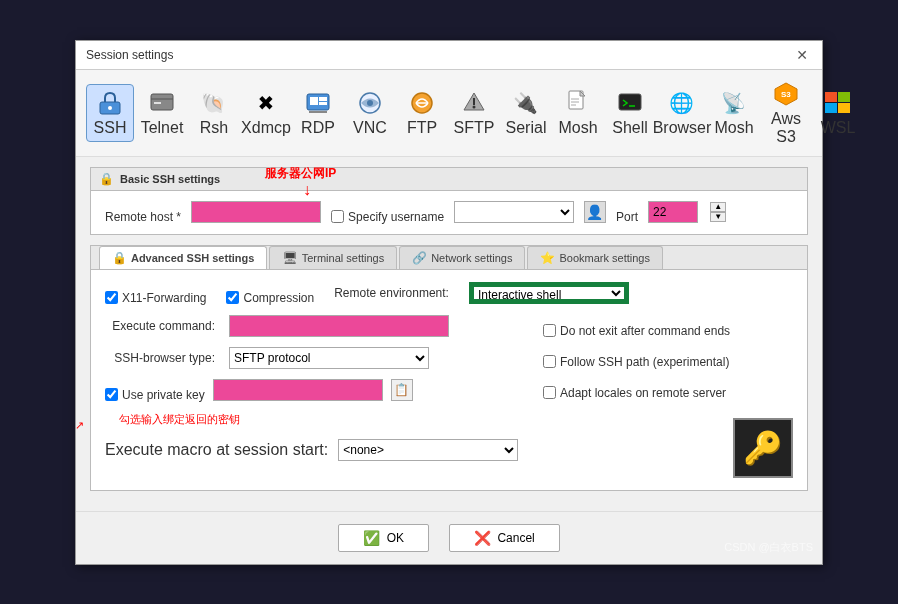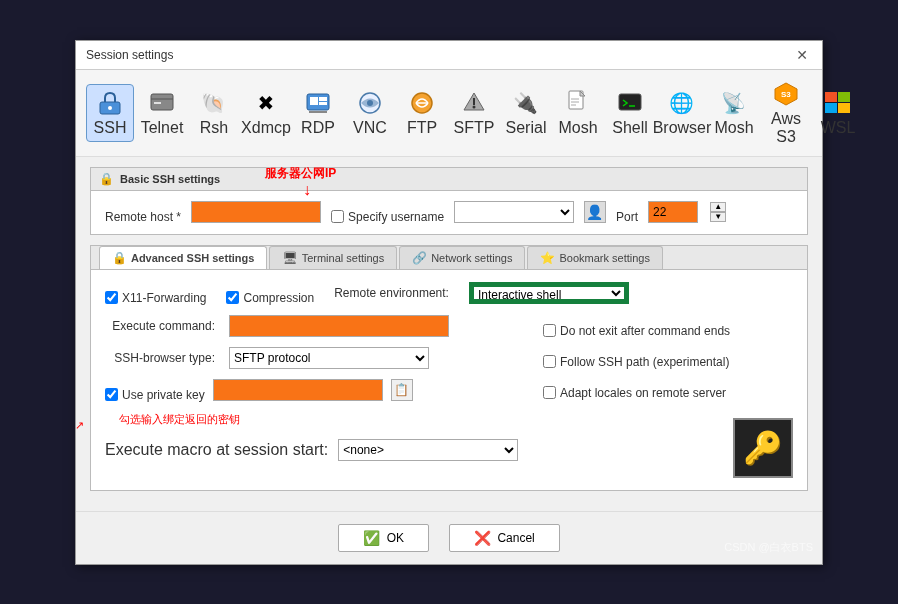--- a/index.html
+++ b/index.html
@@ -117,21 +117,21 @@
     label {
       font-size: 12px;
       color: #333;
       margin-top: 9px;
     }
     input[type="text"] {
       border: 1px solid #aaa;
       padding: 2px 4px;
       font-size: 12px;
       height: 22px;
-      background: #f97316;
+      background: #ec4899;
     }
     .remote-host-input {
       width: 130px;
     }
     .username-select {
       width: 120px;
       height: 22px;
       border: 1px solid #aaa;
       font-size: 12px;
       background: #fff;

